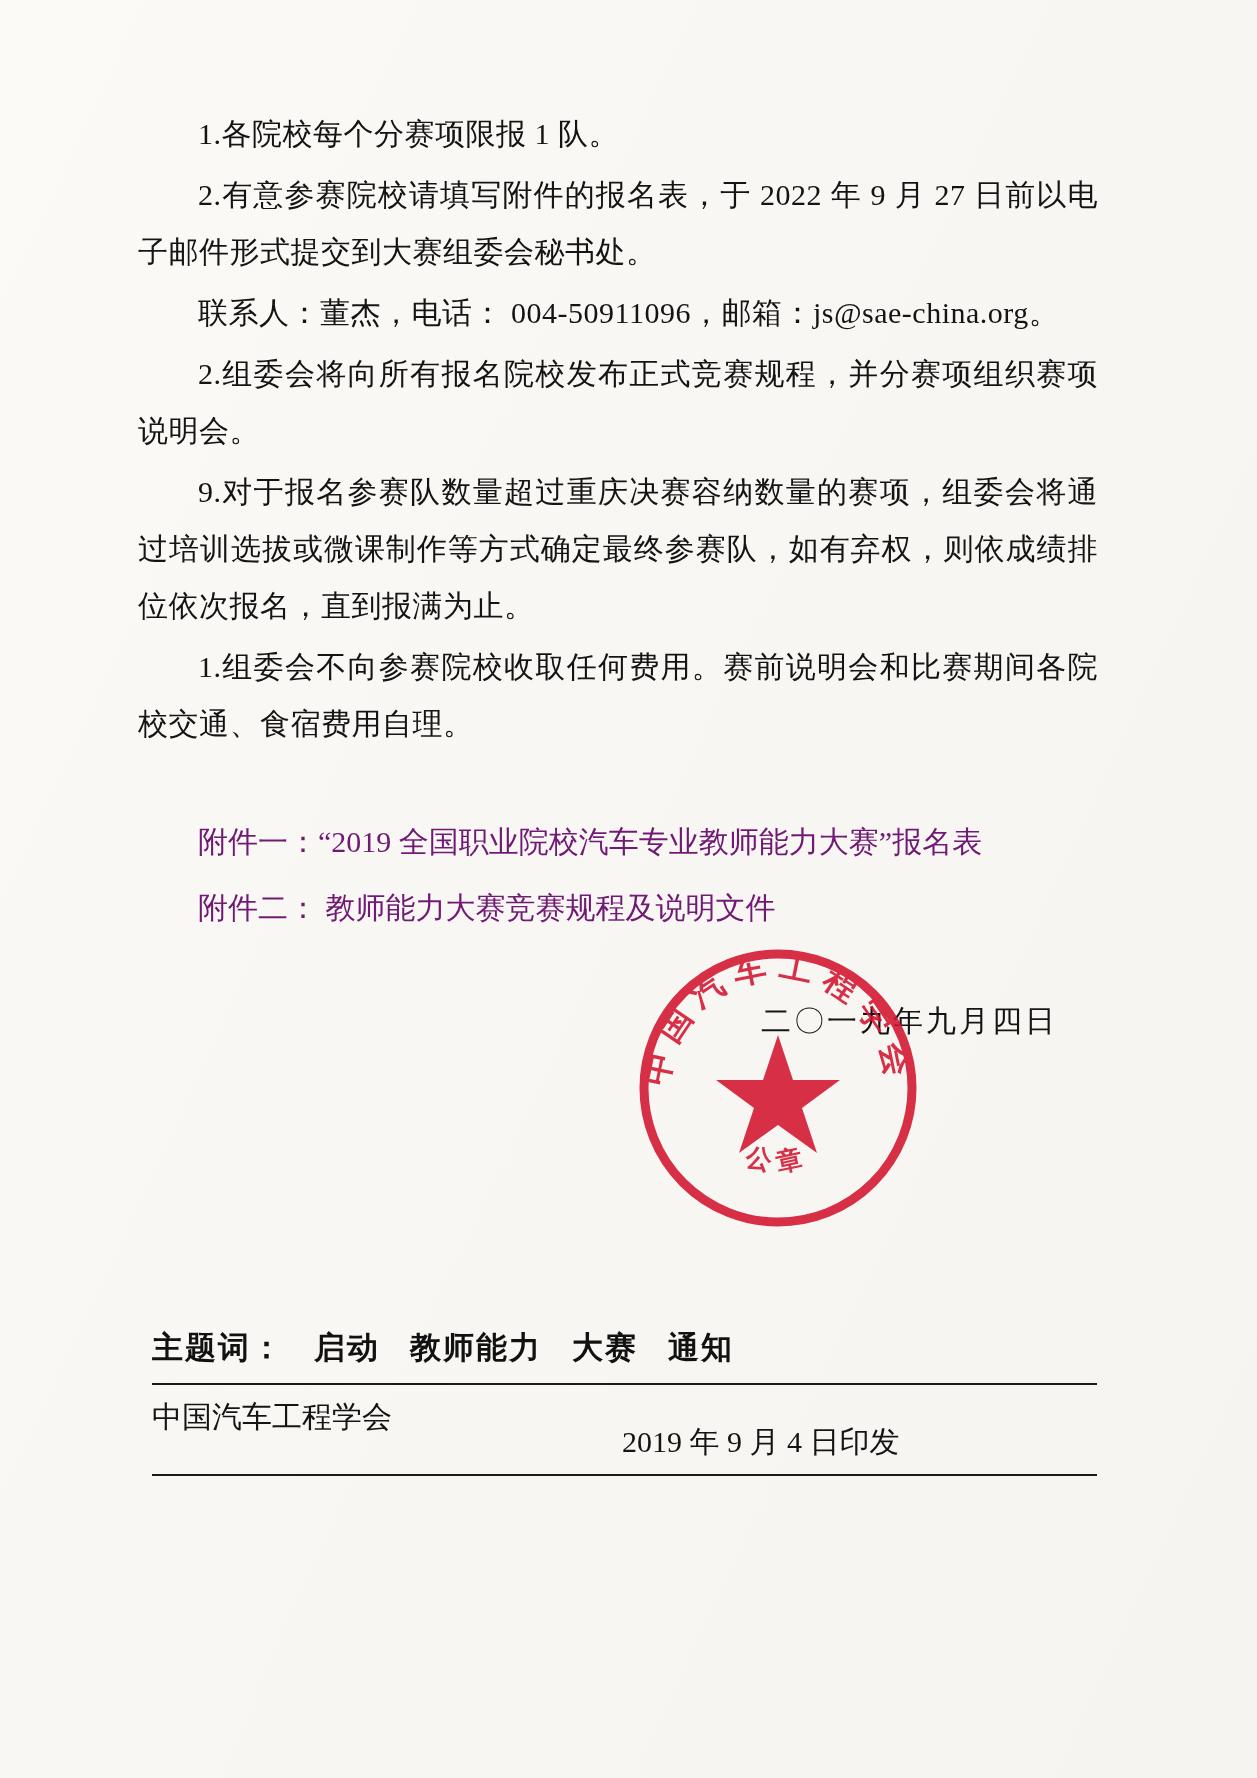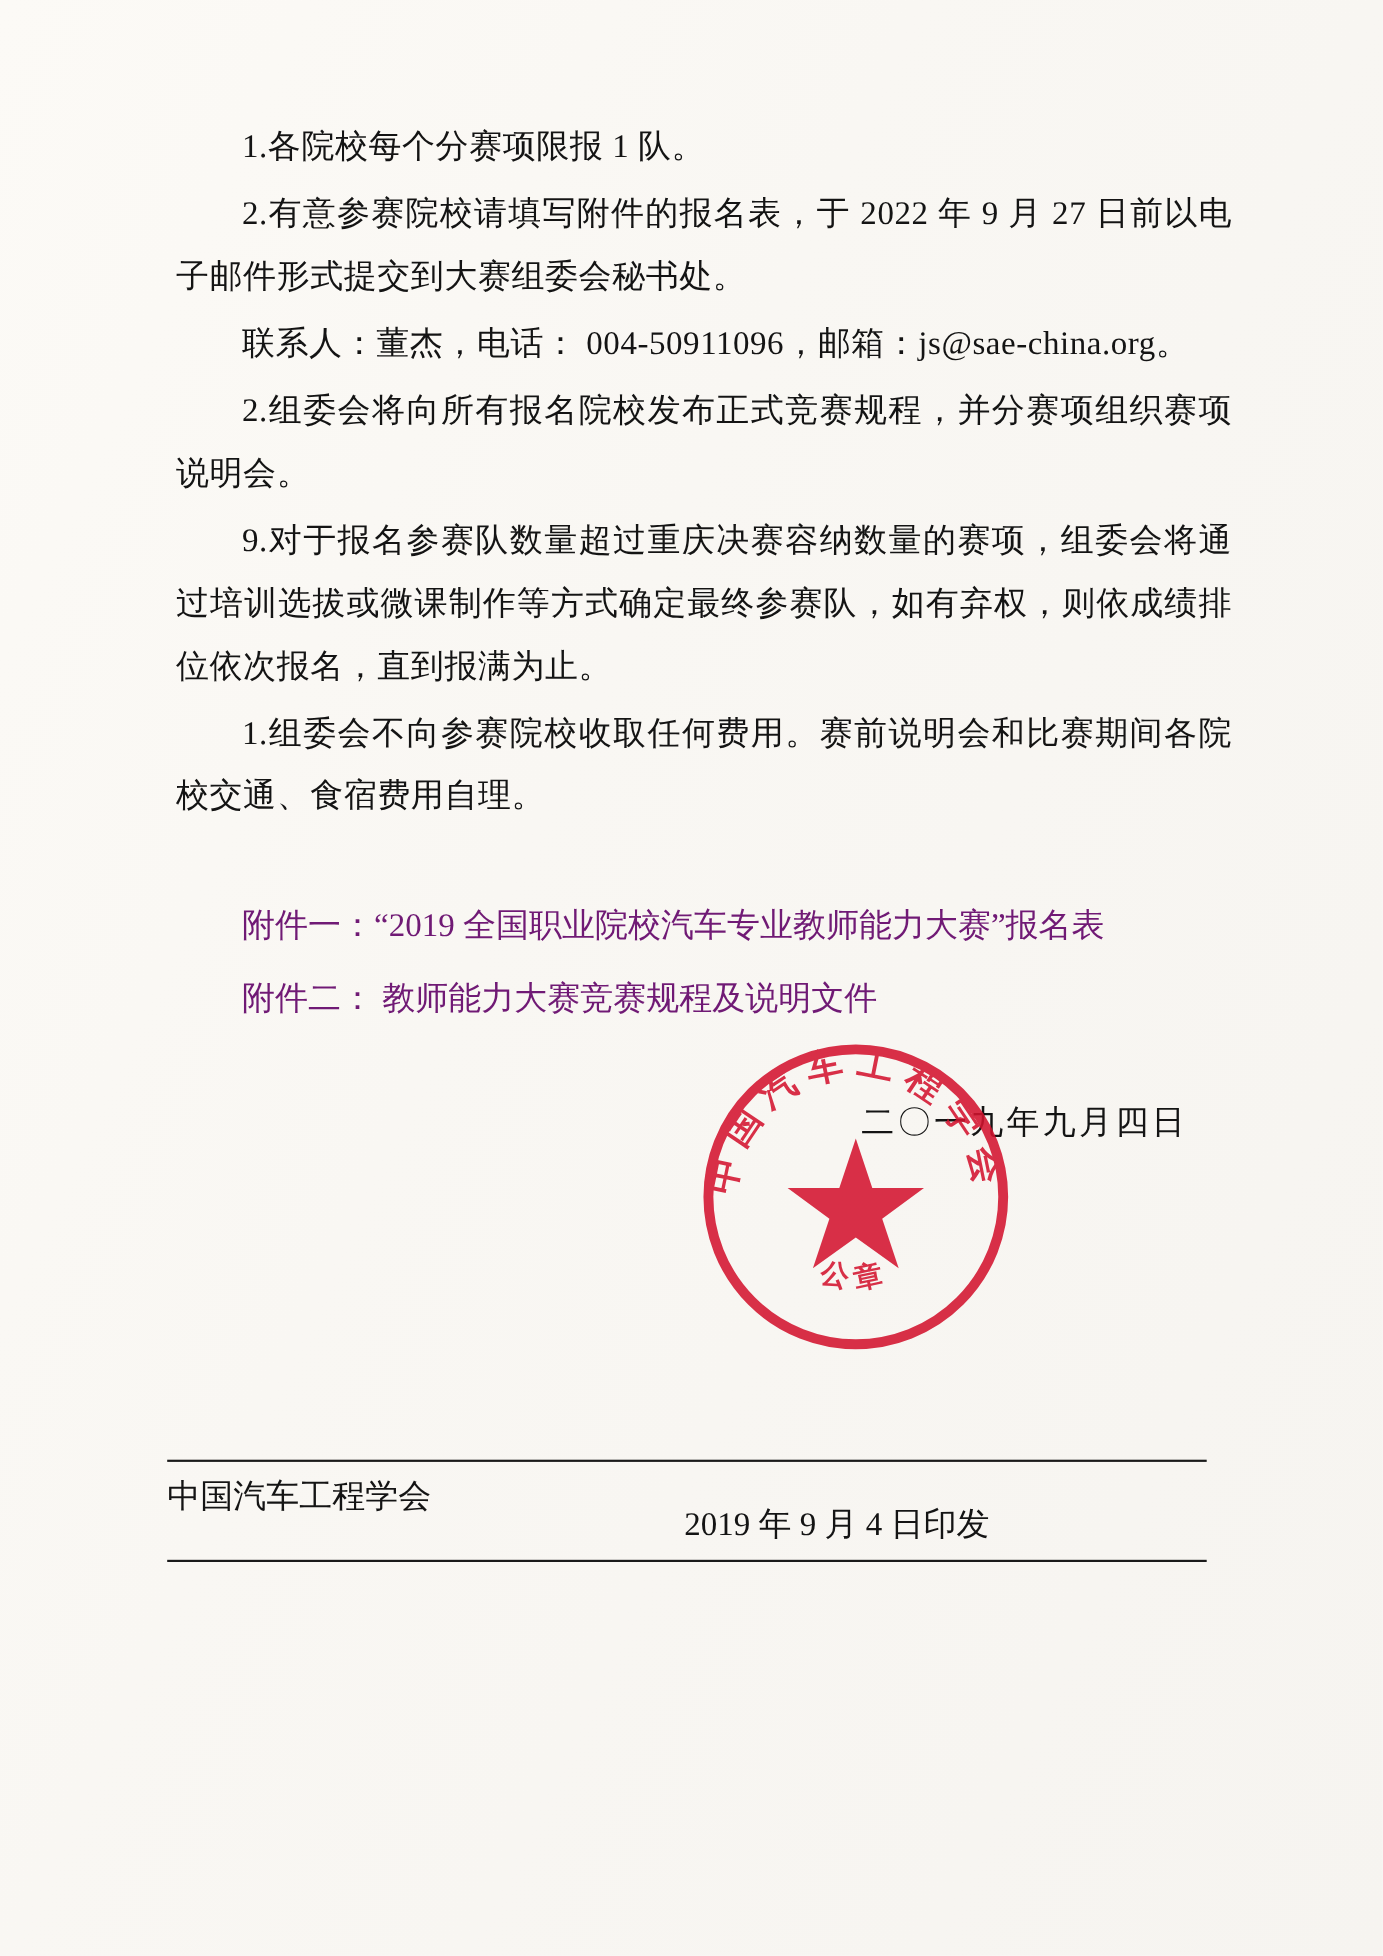--- a/index.html
+++ b/index.html
@@ -20,21 +20,21 @@
   
   .page::before {
     content: "";
     position: absolute;
     inset: 0;
     background: linear-gradient(115deg, rgba(252,250,246,1) 0%, rgba(249,247,243,1) 40%, rgba(246,244,240,1) 100%);
     pointer-events: none;
   }
   .content {
     position: absolute;
-    left: 160px;
+    left: 138px;
     top: 105px;
     width: 960px;
   }
   p.para {
     margin: 0 0 4px 0;
     font-size: 30px;
     line-height: 57px;
     text-indent: 60px;
     letter-spacing: 0.5px;
     text-align: justify;
@@ -151,20 +151,23 @@
           <textPath href="#sealArcTop" startOffset="50%" text-anchor="middle">中国汽车工程学会</textPath>
         </text>
         <text font-family="'DejaVu Sans','Liberation Sans',sans-serif" font-size="26" font-weight="bold" fill="#d3142f" letter-spacing="8">
           <textPath href="#sealArcBottom" startOffset="50%" text-anchor="middle">公章</textPath>
         </text>
       </g>
     </svg>
   </div>
 
   <div class="footer">
+    <div class="keywords">
+      <span class="kw">主题词：</span><span class="kw">启动</span><span class="kw">教师能力</span><span class="kw">大赛</span><span class="kw">通知</span>
+    </div>
     <div class="rule"></div>
     <div class="footer-row">
       <div class="issuer">中国汽车工程学会</div>
       <div class="issued">2019 年 9 月 4 日印发</div>
     </div>
     <div class="rule-bottom"></div>
   </div>
 
 </div>
 

